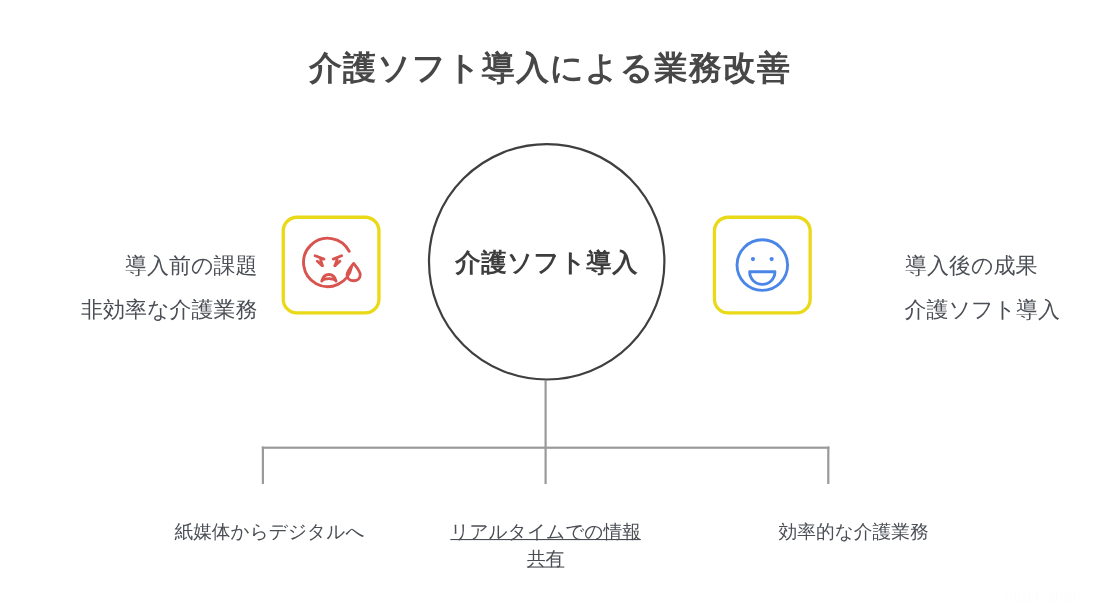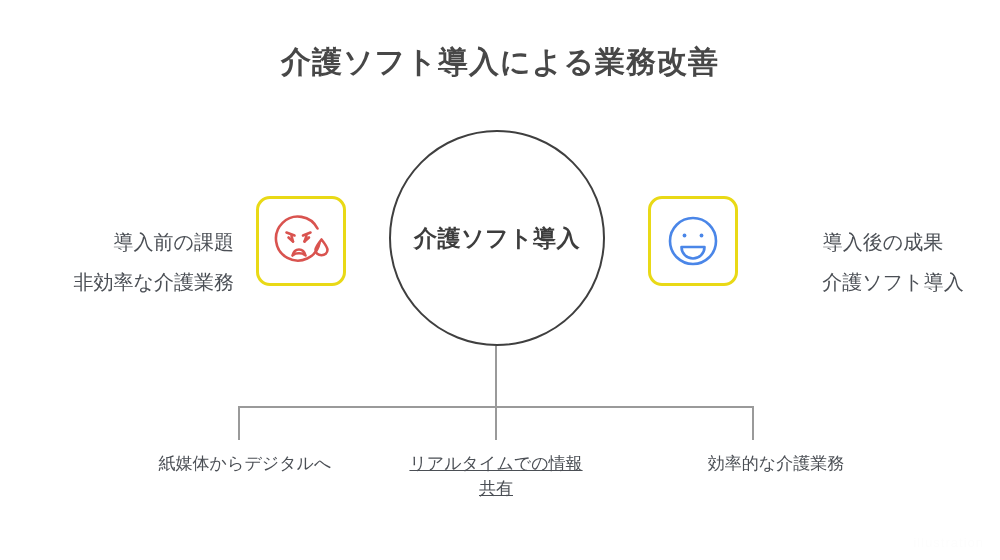--- a/index.html
+++ b/index.html
@@ -138,21 +138,21 @@
 
   
   .bottom-label {
     position: absolute;
     top: 452px;
     font-size: 17px;
     color: #4b4f55;
     line-height: 1.45;
     text-align: center;
   }
-  .bottom-label .l1 { display: block; }
+  .bottom-label .l1 { display: block; margin-top: 20px; }
   .bottom-label .l2 { display: block; }
   .bl-1 { left: 145px; width: 200px; }
   .bl-2 { left: 396px; width: 200px; text-decoration: underline; }
   .bl-3 { left: 676px; width: 200px; }
 
   
   .watermark {
     position: absolute;
     right: 16px;
     bottom: 10px;

